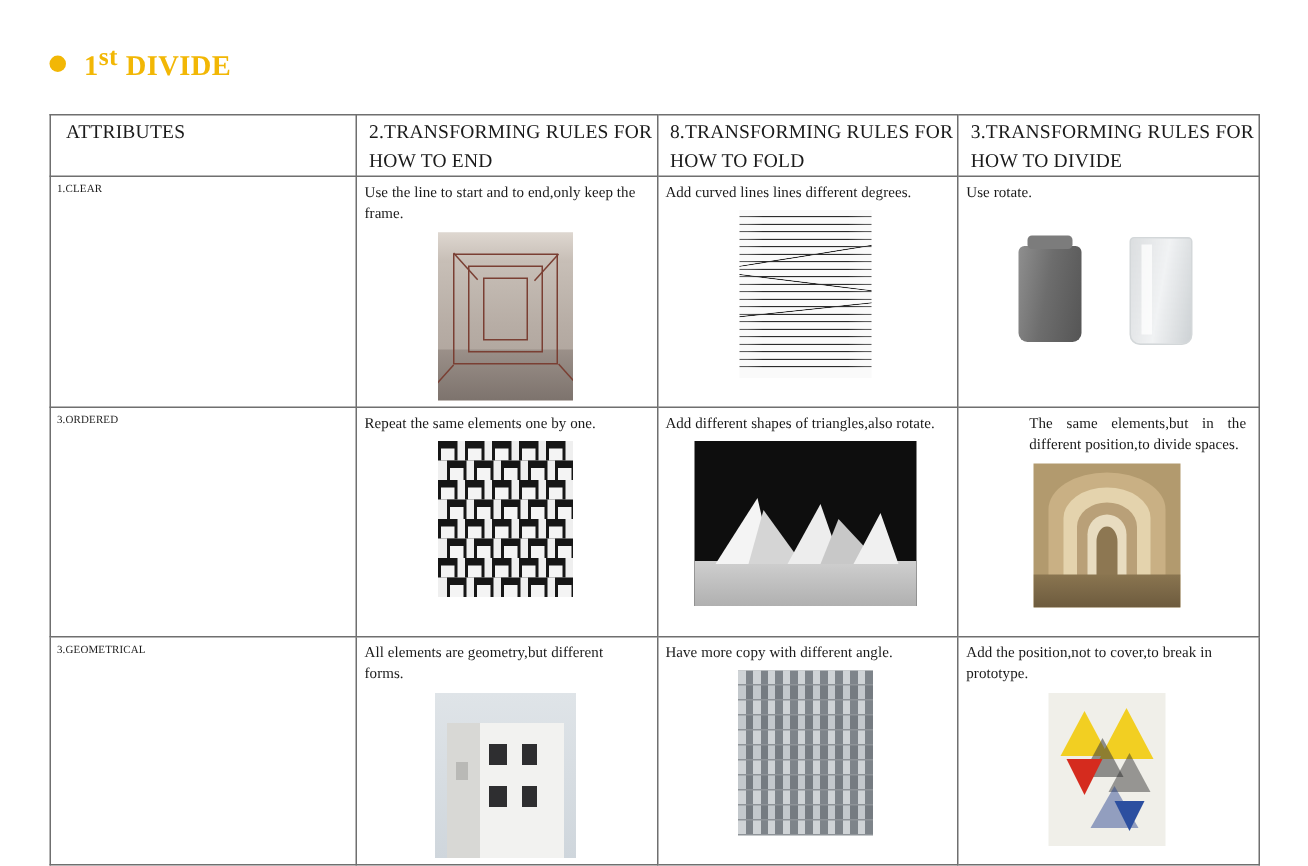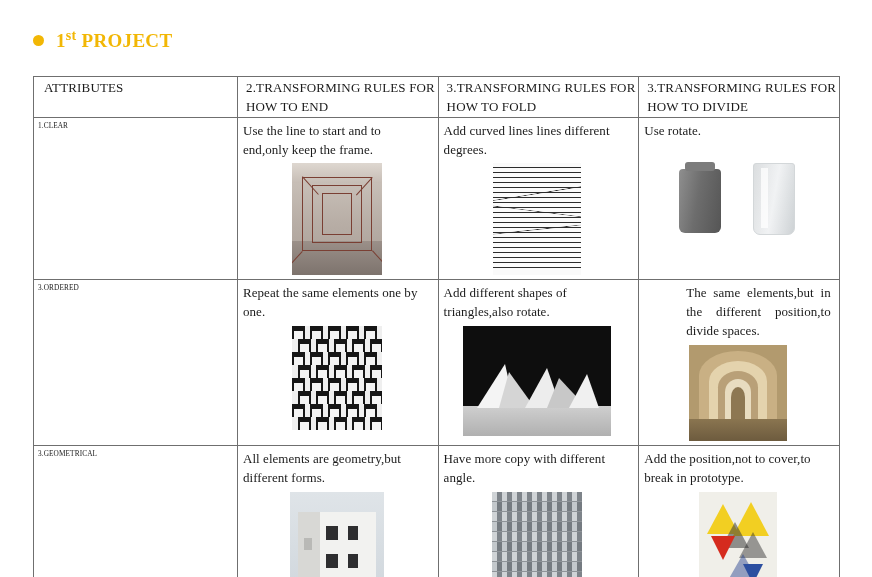--- a/index.html
+++ b/index.html
@@ -37,21 +37,21 @@
     display: inline-block;
   }
   .header-title {
     font-family: "Liberation Serif", serif;
     font-weight: bold;
     font-size: 19px;
     letter-spacing: 0.3px;
     color: #f2b705;
   }
   .header-title .sup {
-    font-size: 14px;
+    font-size: 17px;
     vertical-align: super;
   }
 
   
   .grid {
     position: absolute;
     left: 33px;
     top: 76px;
     width: 806px;
     border-collapse: collapse;
@@ -93,21 +93,21 @@
     padding: 3px 6px 4px 4px;
     height: 100%;
     box-sizing: border-box;
   }
   .attr-label {
     padding: 3px 0 0 4px;
     font-size: 7.3px;
     letter-spacing: 0.1px;
   }
   .desc {
-    font-size: 13px;
+    font-size: 10px;
     letter-spacing: 0.05px;
     margin: 0 0 4px 0;
     padding: 1px 2px 0 1px;
   }
   .desc.justified {
     text-align: justify;
     margin-left: 42px;
   }
 
   .img-wrap {
@@ -327,40 +327,40 @@
     width: 0; height: 0;
   }
 </style>
 </head>
 <body>
 
 <div class="page">
 
   <div class="header">
     <span class="bullet-dot"></span>
-    <span class="header-title"><span>1</span><span class="sup">st</span><span> PROJECT</span></span>
+    <span class="header-title"><span>1</span><span class="sup">st</span><span> DIVIDE</span></span>
   </div>
 
   <table class="grid">
     <colgroup>
       <col class="col-attr">
       <col class="col-rule">
       <col class="col-rule">
       <col class="col-rule">
     </colgroup>
     <thead>
       <tr>
         <th class="head-cell attr">
           <div class="cell-text">ATTRIBUTES</div>
         </th>
         <th class="head-cell">
           <div class="cell-text">2.TRANSFORMING RULES FOR HOW TO END</div>
         </th>
         <th class="head-cell">
-          <div class="cell-text">3.TRANSFORMING RULES FOR HOW TO FOLD</div>
+          <div class="cell-text">8.TRANSFORMING RULES FOR HOW TO FOLD</div>
         </th>
         <th class="head-cell">
           <div class="cell-text">3.TRANSFORMING RULES FOR HOW TO DIVIDE</div>
         </th>
       </tr>
     </thead>
     <tbody>
 
       <tr class="body-row row-1">
         <td>

